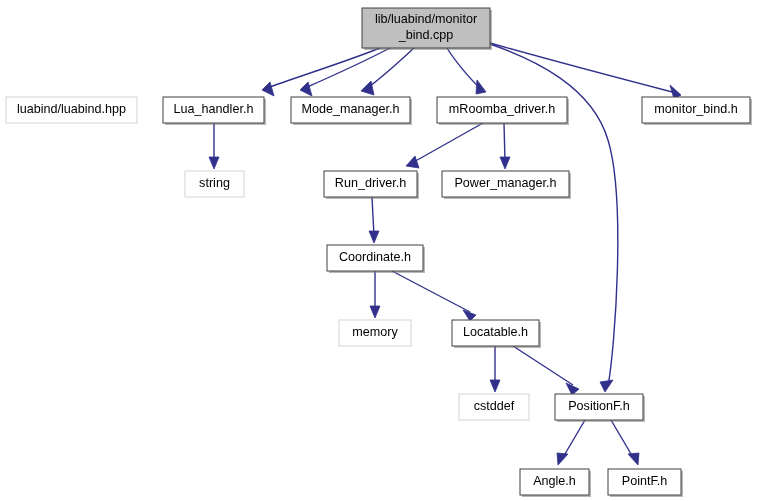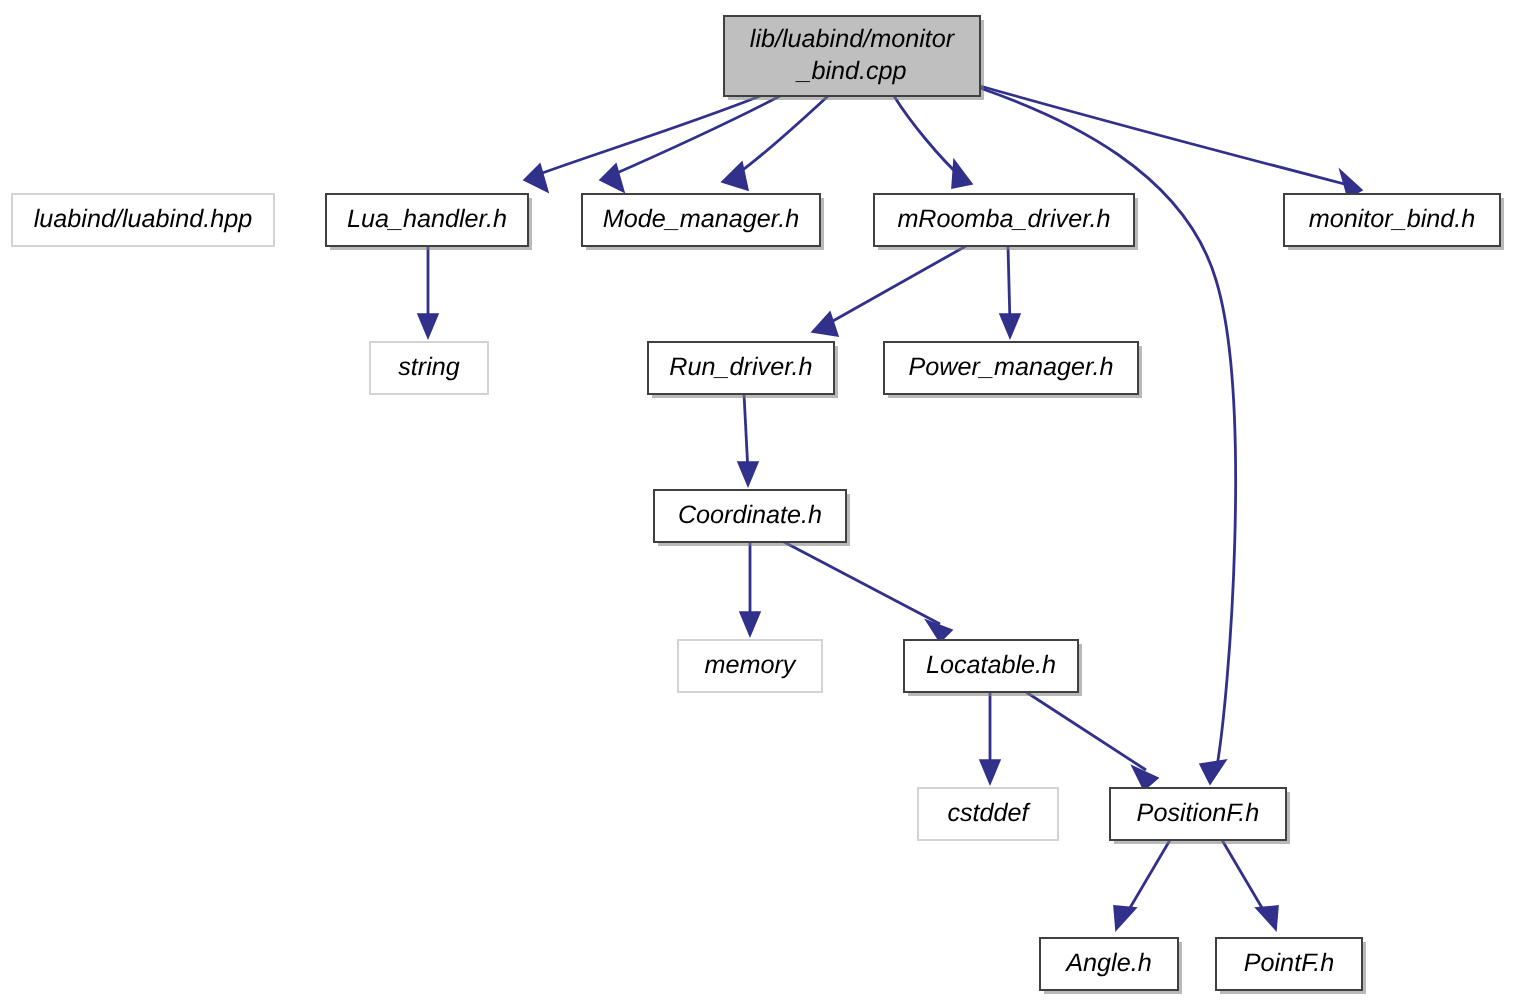--- a/index.html
+++ b/index.html
@@ -10,21 +10,20 @@
   body {
     width: 757px;
     height: 501px;
     font-family: "Liberation Sans", sans-serif;
     overflow: hidden;
   }
   #graph-root {
     position: relative;
     width: 757px;
     height: 501px;
-    font-style: italic;
   }
   svg#graph-svg {
     position: absolute;
     top: 0;
     left: 0;
     width: 757px;
     height: 501px;
     display: block;
   }
   .node-rect {

